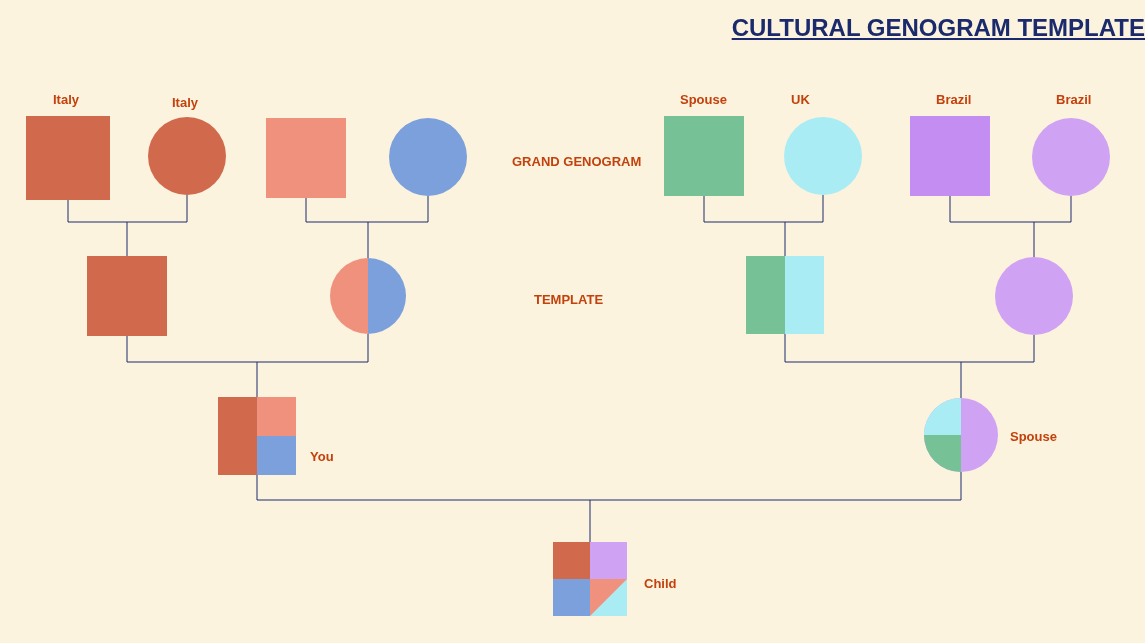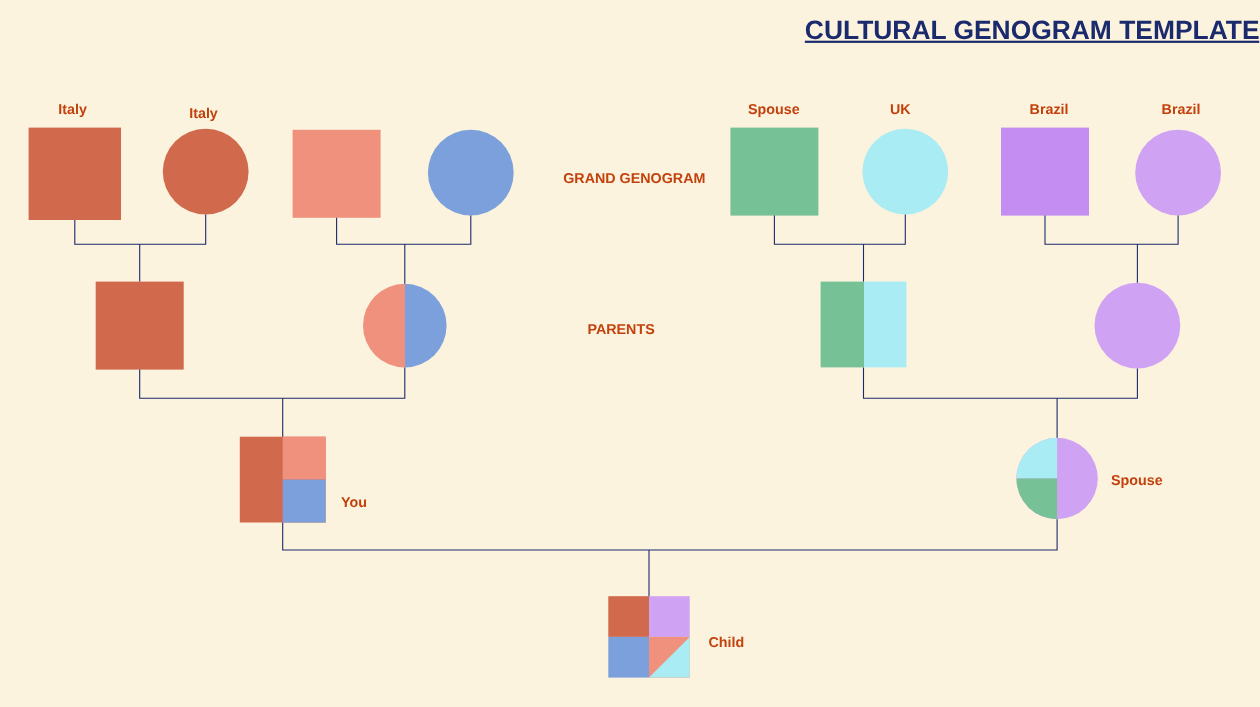--- a/index.html
+++ b/index.html
@@ -12,26 +12,26 @@
 
 .child-sq{position:absolute;width:74px;height:74px}
 .child-sq .q{position:absolute;width:37px;height:37px}
 </style>
 </head>
 <body>
 
 <div class="title">CULTURAL GENOGRAM  TEMPLATE</div>
 
 <div class="lbl" style="left:512px;top:154px">GRAND GENOGRAM</div>
-<div class="lbl" style="left:534px;top:292px">PARENTS</div>
+<div class="lbl" style="left:534px;top:292px">TEMPLATE</div>
 
 <div class="lbl" style="left:53px;top:92px">Italy</div>
 <div class="lbl" style="left:172px;top:95px">Italy</div>
 <div class="lbl" style="left:680px;top:92px">Spouse</div>
-<div class="lbl" style="left:809px;top:92px">UK</div>
+<div class="lbl" style="left:791px;top:92px">UK</div>
 <div class="lbl" style="left:936px;top:92px">Brazil</div>
 <div class="lbl" style="left:1056px;top:92px">Brazil</div>
 
 <div class="lbl" style="left:310px;top:449px">You</div>
 <div class="lbl" style="left:1010px;top:429px">Spouse</div>
 <div class="lbl" style="left:644px;top:576px">Child</div>
 
 <div class="sq" style="left:26px;top:116px;width:84px;height:84px;background:#d1694d"></div>
 <div class="ci" style="left:148px;top:117px;width:78px;height:78px;background:#d1694d"></div>
 

